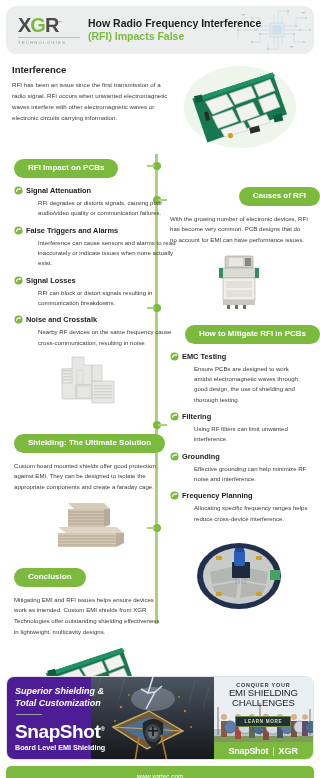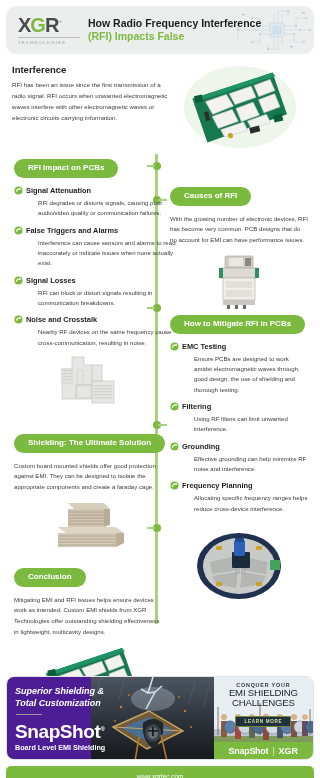--- a/index.html
+++ b/index.html
@@ -47,21 +47,21 @@
 
   
   .cols { position:relative; }
   .col-left { position:absolute; left:0; top:0; width:177px; }
   .col-right { position:absolute; left:158px; top:0; width:162px; }
 
   .pill { display:inline-block; background:#7cba3f; color:#fff;
     font-size:8px; font-weight:bold; border-radius:11px;
     padding:5px 14px; line-height:1.1; }
   .pill-wrap-l { padding-left:14px; }
-  .pill-wrap-r { padding-left:12px; }
+  .pill-wrap-r { padding-left:12px;text-align:right; }
 
   .block { padding:8px 0 0 26px; }
   .block-r { padding:8px 12px 0 24px; }
 
   .item { margin-bottom:7px; position:relative; }
   .item-h { font-size:7.4px; font-weight:bold; color:#1d1d1d; margin-bottom:3px; }
   .item-p { font-size:6.1px; line-height:1.7; color:#3b3b3b; padding-left:12px; }
   .bullet-icon { position:absolute; left:-12px; top:0px; width:9px; height:9px; }
 
   .para { font-size:6.1px; line-height:1.75; color:#3b3b3b; padding:8px 14px 0 14px; }
@@ -346,21 +346,21 @@
         <rect x="13" y="29" width="26" height="7" fill="#e2e0d8"></rect>
         <rect x="13" y="38" width="26" height="7" fill="#e2e0d8"></rect>
         <rect x="10" y="48" width="32" height="5" fill="#c9c7c0"></rect>
         <g fill="#6d6b64">
           <rect x="14" y="53" width="3" height="4"></rect>
             <rect x="22" y="53" width="3" height="4"></rect>
           <rect x="30" y="53" width="3" height="4"></rect>
         </g>
       </svg>
 
-      <div class="pill-wrap-r" style="">
+      <div class="pill-wrap-r" style="margin-top:10px;">
         <span class="pill">How to Mitigate RFI in PCBs</span>
       </div>
       <div class="block-r">
 
         <div class="item">
           <svg class="bullet-icon" viewBox="0 0 12 12">
             <circle cx="6" cy="6" r="5.4" fill="#7cba3f"></circle>
             <path d="M3.4 7.6 A3.6 3.6 0 0 1 8.6 4.2" stroke="#fff" stroke-width="1.5" fill="none"></path>
             <path d="M8.9 2.6 L9.2 5.1 L6.8 4.6 Z" fill="#fff"></path>
           </svg>

